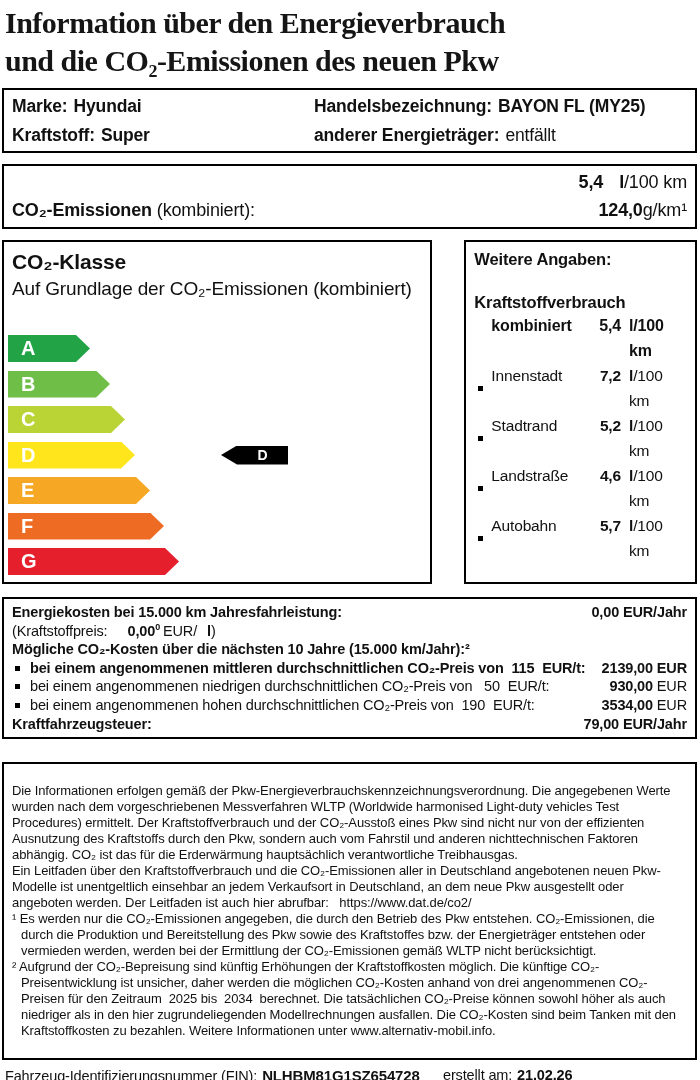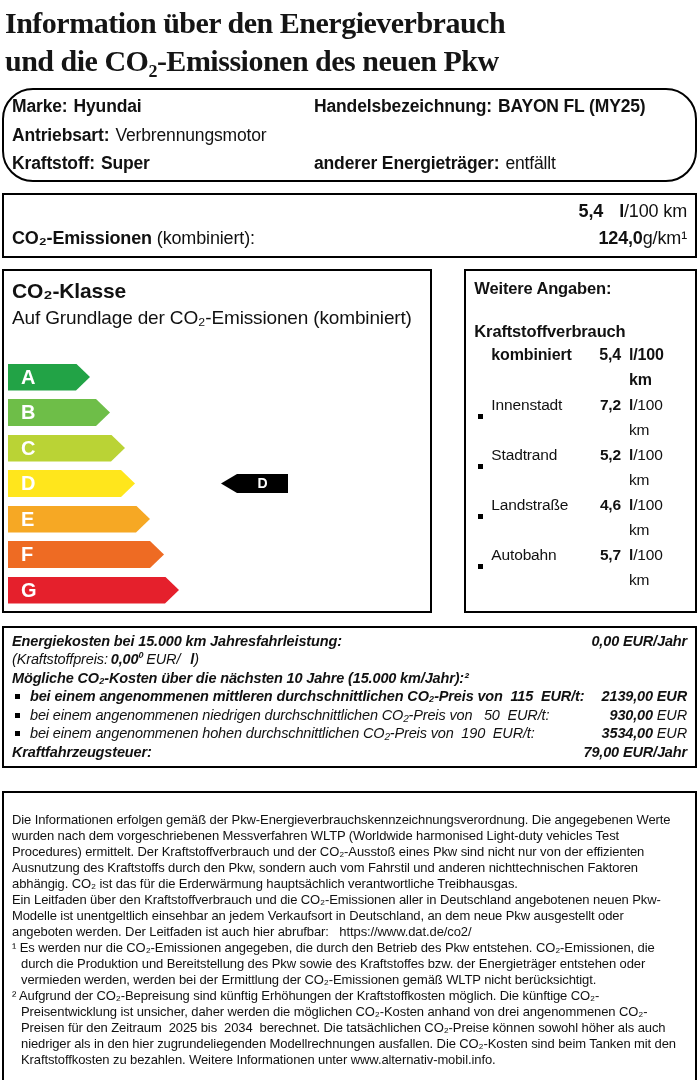--- a/index.html
+++ b/index.html
@@ -16,21 +16,21 @@
     margin:4px 6px 8px 5px;
   }
   .box{
     border:2px solid #000;
     margin:0 3px 0 2px;
     box-sizing:border-box;
     background:#fff;
   }
   .b{font-weight:bold;}
   
-  .vehicle-box{margin-top:8px;padding:2px 8px;font-size:17.5px;line-height:28.5px;border-radius:31px;}
+  .vehicle-box{margin-top:8px;padding:2px 8px;font-size:17.5px;line-height:28.5px;}
   .veh-row{display:grid;grid-template-columns:302px 1fr;}
   .veh-row.single{grid-template-columns:1fr;}
   .lbl{font-weight:bold;margin-right:6px;}
   
   .cons-box{margin-top:11px;padding:3px 8px;font-size:18px;line-height:27.5px;}
   .cons-row{display:flex;align-items:baseline;}
   .cons-row .right{margin-left:auto;white-space:pre;}
   .gap16{display:inline-block;width:16px;}
   
   .class-row{display:flex;margin:11px 3px 0 2px;align-items:flex-end;}
@@ -53,26 +53,26 @@
   
   .det-heading{font-weight:bold;font-size:16.5px;line-height:20px;margin-bottom:22px;}
   .det-sub{font-weight:bold;font-size:16.5px;line-height:22px;}
   .det-row{display:grid;grid-template-columns:17px auto 46px 66px;font-size:15.5px;line-height:25px;align-items:baseline;}
   .det-row .val{text-align:right;font-weight:bold;}
   .det-row .unit{padding-left:8px;}
   .det-row .unit .l{font-weight:bold;}
   .det-row.bold-row{font-weight:bold;font-size:16px;}
   .det-bullet{width:5px;height:5px;background:#000;align-self:center;margin-left:4px;}
   
-  .cost-box{margin-top:13px;padding:4px 8px;font-size:14.5px;line-height:18.6px;font-style:italic;}
+  .cost-box{margin-top:13px;padding:4px 8px;font-size:14.5px;line-height:18.6px;}
   .cost-row{display:flex;align-items:baseline;}
   .cost-row .right{margin-left:auto;white-space:pre;}
   .cost-text{white-space:pre-wrap;}
   .sq{width:5px;height:5px;background:#000;flex:none;margin:0 10px 0 3px;align-self:center;}
-  .ml20{margin-left:3px;} .ml3{margin-left:3px;} .ml10{margin-left:10px;}
+  .ml20{margin-left:20px;} .ml3{margin-left:3px;} .ml10{margin-left:10px;}
   sup{font-size:9px;vertical-align:super;line-height:0;}
   
   .legal-box{margin-top:23px;padding:19px 8px;font-size:13px;line-height:16px;letter-spacing:-0.1px;}
   .legal-box p{margin:0;white-space:pre-wrap;}
   .legal-box p.footnote{padding-left:9px;text-indent:-9px;}
   
   .footer{position:relative;margin:7px 3px 0 5px;font-size:14.5px;height:20px;}
   .footer .fin-val{font-weight:bold;font-size:15px;margin-left:5px;}
   .footer .right-part{position:absolute;left:438px;top:0;}
   .footer .date-val{font-weight:bold;margin-left:5px;}
@@ -82,23 +82,20 @@
 
 <div class="page-title">
   <div>Information über den Energieverbrauch</div>
   <div>und die CO₂-Emissionen des neuen Pkw</div>
 </div>
 
 <div class="box vehicle-box">
   <div class="veh-row">
     <div><span class="lbl">Marke:</span><span class="b">Hyundai</span></div>
     <div><span class="lbl">Handelsbezeichnung:</span><span class="b">BAYON FL (MY25)</span></div>
-  </div>
-  <div class="veh-row single">
-    <div><span class="lbl">Antriebsart:</span><span>Verbrennungsmotor</span></div>
   </div>
   <div class="veh-row">
     <div><span class="lbl">Kraftstoff:</span><span class="b">Super</span></div>
     <div><span class="lbl">anderer Energieträger:</span><span>entfällt</span></div>
   </div>
 </div>
 
 <div class="box cons-box">
   <div class="cons-row">
     <span class="right"><span class="b">5,4</span><span class="gap16"></span><span class="b">l</span><span>/100 km</span></span>

